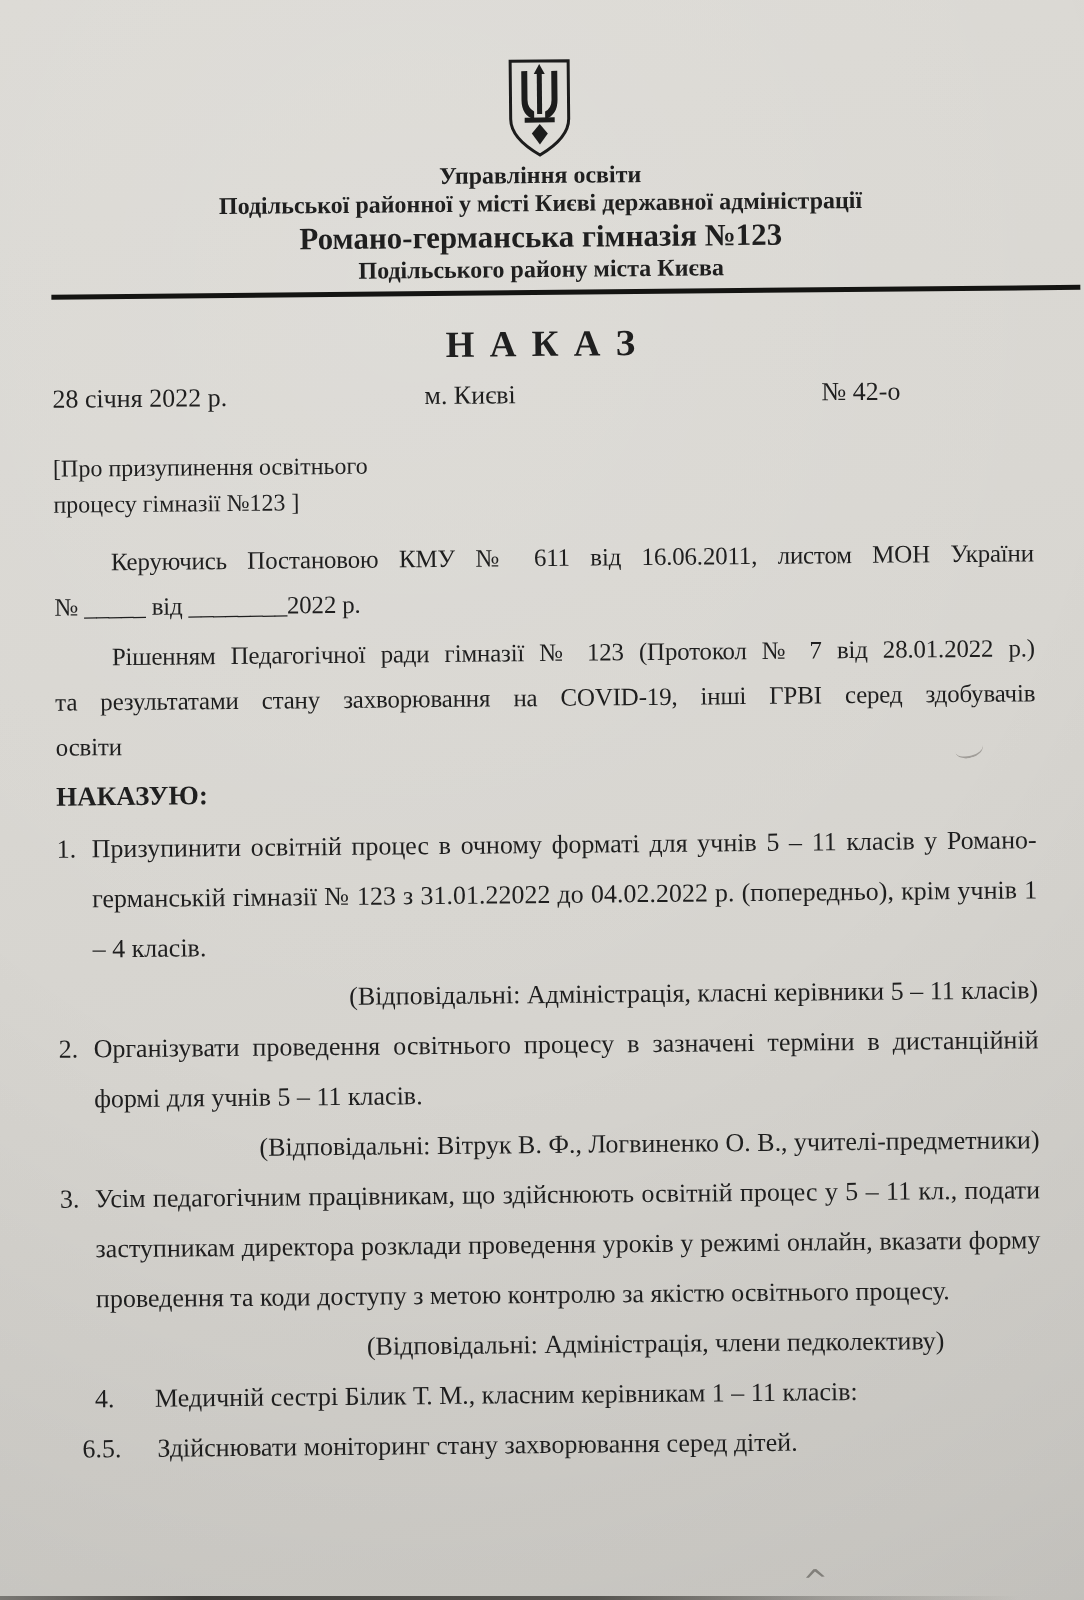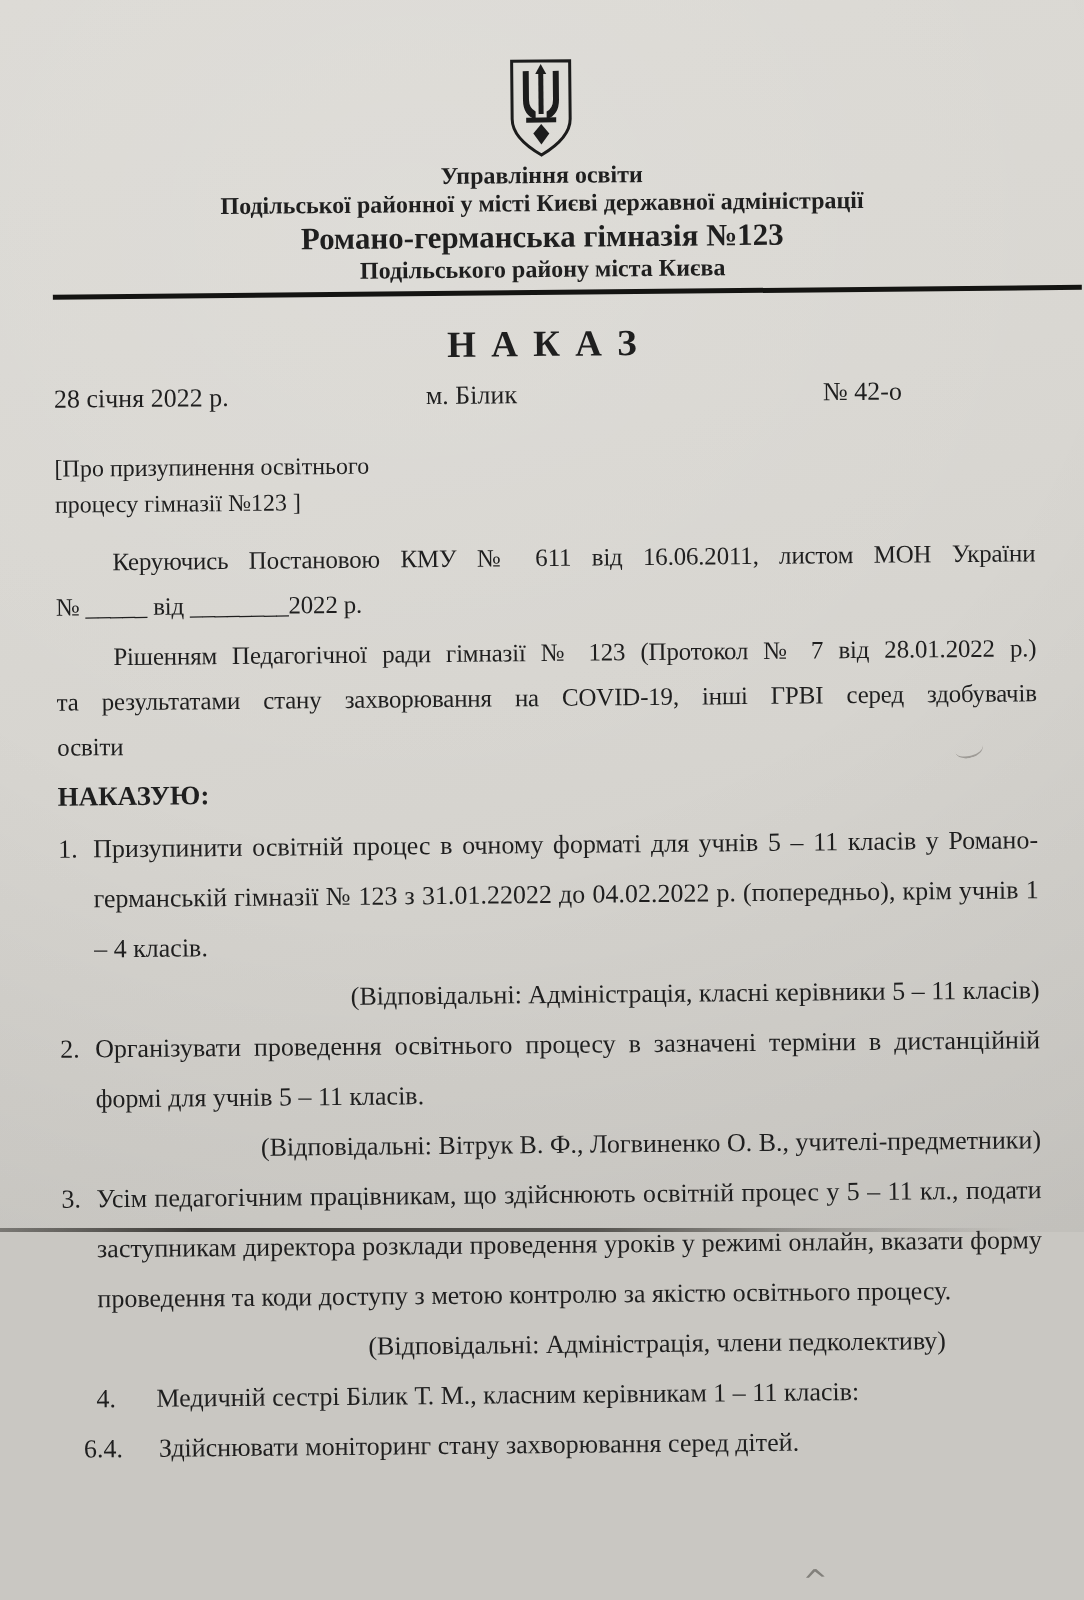--- a/index.html
+++ b/index.html
@@ -2,21 +2,21 @@
 <html><head>
 <meta charset="utf-8">
 <style>
   html,body{margin:0;padding:0;}
   body{
     width:1084px;height:1600px;overflow:hidden;
     background:#c9c7c2;
     font-family:"Liberation Serif","DejaVu Serif",serif;
   }
   .paper{
-    position:relative;width:1084px;height:1232px;
+    position:relative;width:1084px;height:1600px;
     background:
       radial-gradient(140% 110% at 38% 18%, rgba(255,255,255,0.10) 0%, rgba(0,0,0,0.00) 45%, rgba(0,0,0,0.05) 78%, rgba(0,0,0,0.10) 100%),
       linear-gradient(168deg,#dcdad5 0%, #d9d7d2 38%, #d6d4cf 62%, #d0cec9 100%);
     color:#1f1f1f;
   }
   .content{
     position:absolute;inset:0;
     padding:0 49px 0 55px;
     box-sizing:border-box;
     transform:rotate(-0.55deg);
@@ -101,21 +101,21 @@
       <div class="hdr-line hdr-2">Подільської районної у місті Києві державної адміністрації</div>
       <div class="hdr-line hdr-3">Романо-германська гімназія №123</div>
       <div class="hdr-line hdr-4">Подільського району міста Києва</div>
     </div>
     <div class="rule"></div>
 
     <div class="doc-title">Н А К А З</div>
 
     <div class="meta">
       <span class="meta-date">28 січня 2022 р.</span>
-      <span class="meta-place">м. Білик</span>
+      <span class="meta-place">м. Києві</span>
       <span class="meta-num">№ 42-о</span>
     </div>
 
     <div class="subject">
       <div class="line">[Про призупинення освітнього</div>
       <div class="line">процесу гімназії №123 ]</div>
     </div>
 
     <div class="para p1">
       <span class="line stretch indent">Керуючись Постановою КМУ № 611 від 16.06.2011, листом МОН України</span>
@@ -149,21 +149,21 @@
         <div class="itext">Усім педагогічним працівникам, що здійснюють освітній процес у 5 – 11 кл., подати заступникам директора розклади проведення уроків у режимі онлайн, вказати форму проведення та коди доступу з метою контролю за якістю освітнього процесу.</div>
       </div>
       <div class="resp inset">(Відповідальні: Адміністрація, члени педколективу)</div>
 
       <div class="row4">
         <span class="num">4.</span>
         <div>Медичній сестрі Білик Т. М., класним керівникам 1 – 11 класів:</div>
       </div>
 
       <div class="row41">
-        <span class="num">6.4.</span>
+        <span class="num">6.5.</span>
         <div>Здійснювати моніторинг стану захворювання серед дітей.</div>
       </div>
 
     </div>
   </div>
 
   <div class="smudge-mark"></div>
   <div class="caret-mark">^</div>
   <div class="bottom-edge"></div>
 </div>

